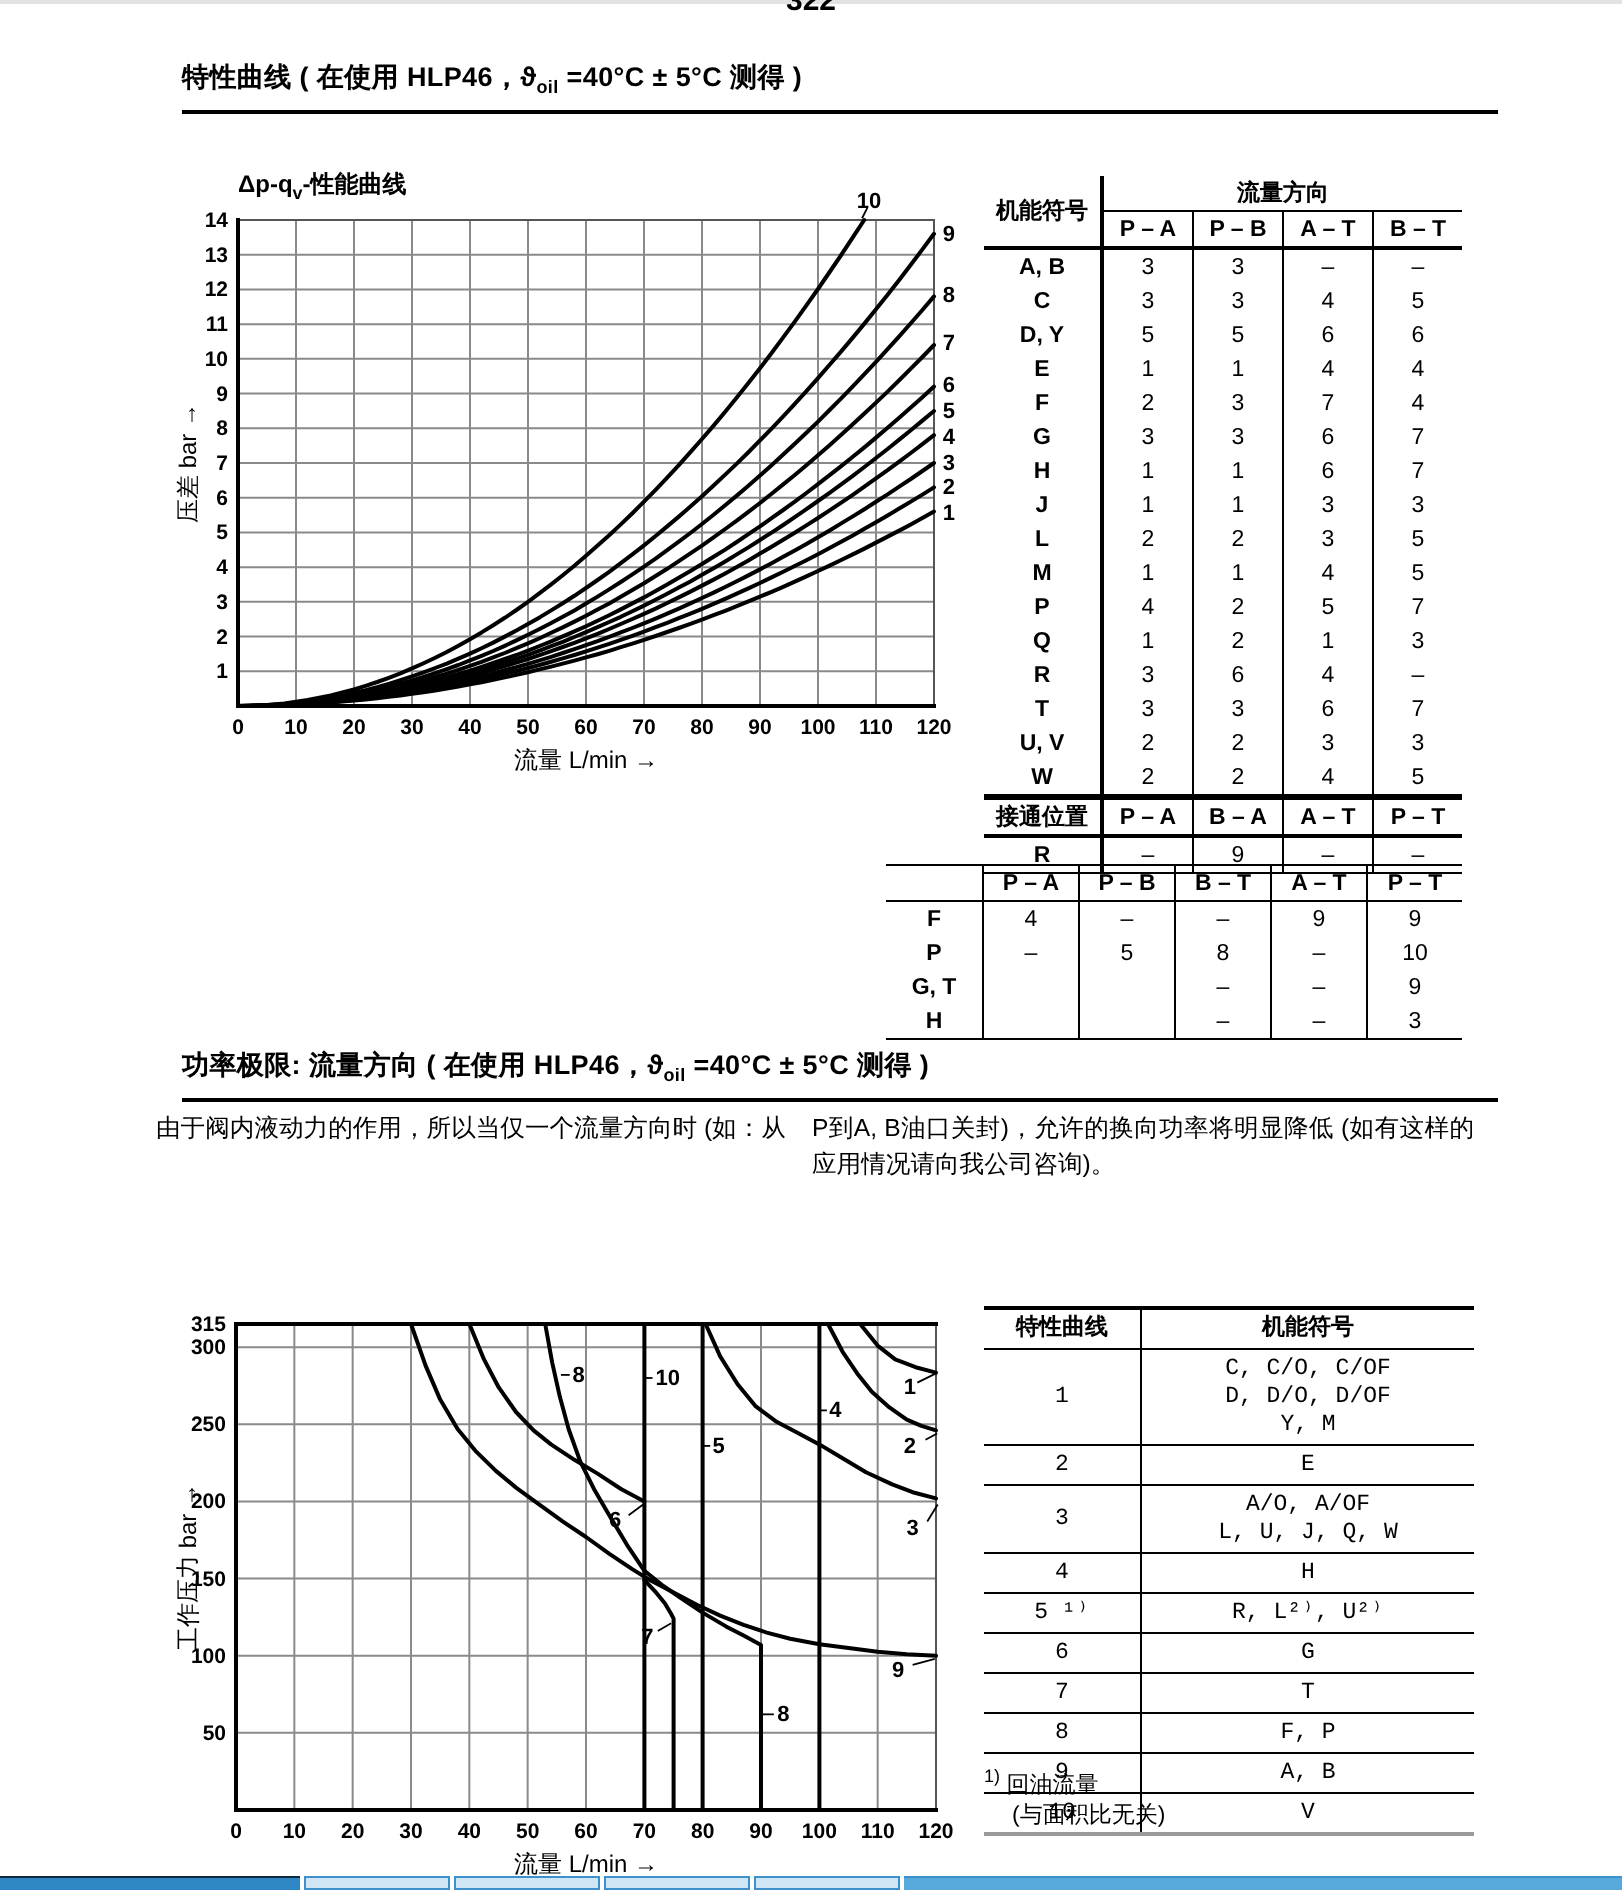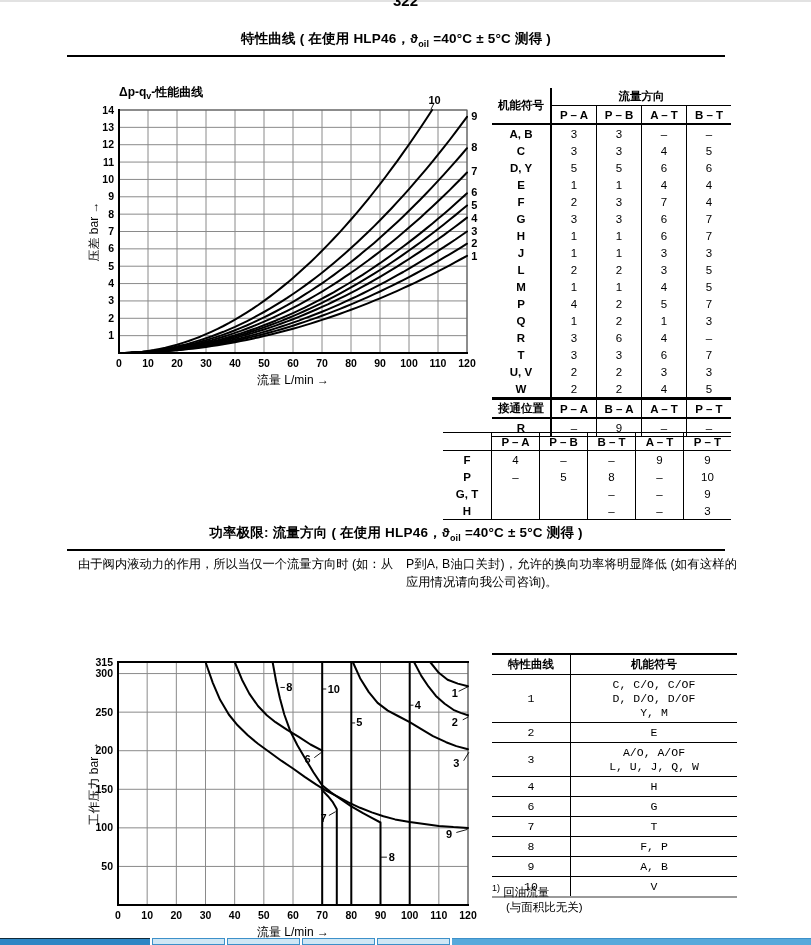--- a/index.html
+++ b/index.html
@@ -1,22 +1,22 @@
 <!DOCTYPE html>
 <html><head>
 <meta charset="utf-8">
 <style>
   html,body{margin:0;padding:0;background:#fff;}
   #page{position:relative;width:811px;height:945px;background:#fff;overflow:hidden;
         font-family:"Liberation Sans","DejaVu Sans",sans-serif;color:#000;}
   #page:before{content:"";position:absolute;left:0;top:0;width:811px;height:2px;background:#e2e2e2;}
   .abs{position:absolute;}
   #page-num{left:0;right:0;top:-8px;text-align:center;font-size:15px;font-weight:bold;}
-  .sec{left:67px;width:658px;font-size:13.5px;font-weight:bold;padding-bottom:6px;
-       border-bottom:2px solid #000;letter-spacing:.2px;text-align:center;}
+  .sec{left:91px;width:658px;font-size:13.5px;font-weight:bold;padding-bottom:6px;
+       border-bottom:2px solid #000;letter-spacing:.2px;}
   .sub{font-size:9px;vertical-align:sub;}
   .supp{font-size:9px;vertical-align:super;}
   #c1-title{left:119px;top:84px;font-size:12px;font-weight:bold;}
   svg{overflow:visible;display:block;}
   .grid{stroke:#8a8a8a;stroke-width:1;}
   .frame{fill:none;stroke:#555;stroke-width:1;}
   .axis{stroke:#000;stroke-width:2;}
   .curve{fill:none;stroke:#000;stroke-width:2;stroke-linejoin:round;stroke-linecap:round;}
   .leader{stroke:#000;stroke-width:.9;}
   .tick{font-size:10.5px;font-weight:bold;fill:#000;}
@@ -457,20 +457,26 @@
             <div>L, U, J, Q, W</div>
           </td>
         </tr>
         <tr>
           <td>4</td>
           <td>
             <div>H</div>
           </td>
         </tr>
         <tr>
+          <td>5 ¹⁾</td>
+          <td>
+            <div>R, L²⁾, U²⁾</div>
+          </td>
+        </tr>
+        <tr>
           <td>6</td>
           <td>
             <div>G</div>
           </td>
         </tr>
         <tr>
           <td>7</td>
           <td>
             <div>T</div>
           </td>

